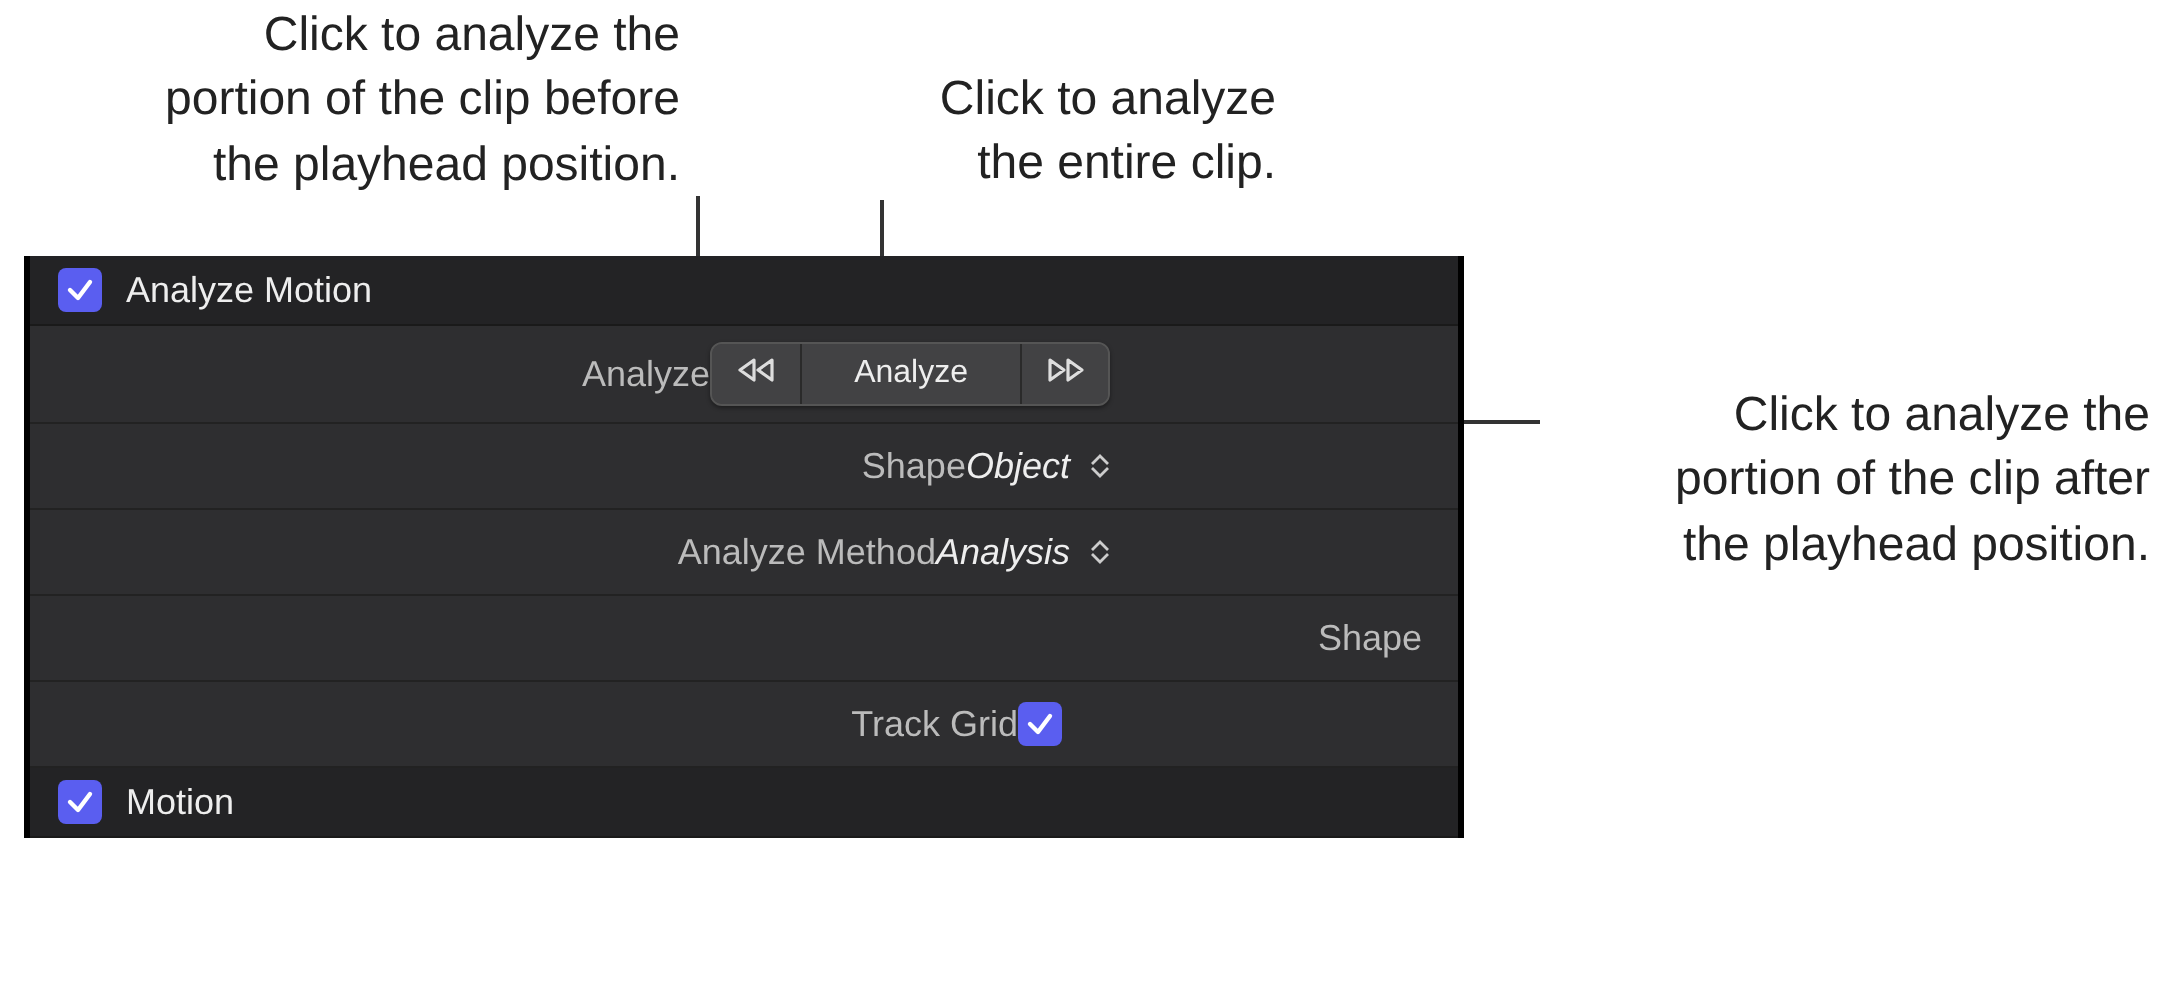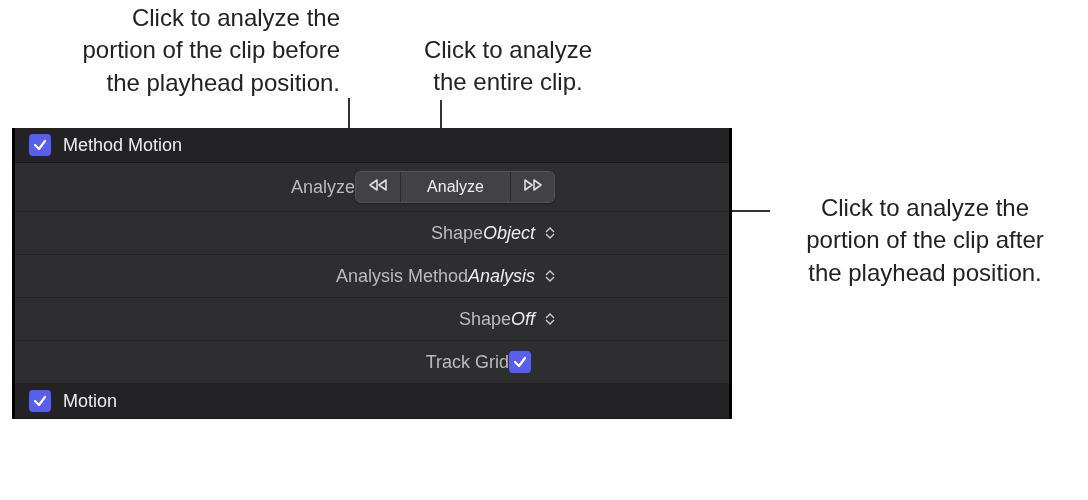--- a/index.html
+++ b/index.html
@@ -9,21 +9,21 @@
       background: #fff;
       font-family: -apple-system, "Helvetica Neue", Arial, sans-serif;
       position: relative;
       overflow: hidden;
     }
     .callout {
       position: absolute;
       font-size: 24px;
       line-height: 1.35;
       color: #222;
-      text-align: center;
+      text-align: right;
     }
     .callout.right-align { text-align: right; }
     .callout-line {
       position: absolute;
       background: #333;
     }
     .panel {
       position: absolute;
       left: 12px;
       top: 128px;
@@ -138,21 +138,21 @@
 <div class="callout-line" style="left:548px; top:210px; width:222px; height:2px;"></div>
 
 <div class="panel">
 
   <div class="section-header">
     <span class="checkbox checked">
       <svg width="14" height="14" viewBox="0 0 14 14">
           <path d="M2 7 L6 11 L12 3" stroke="#fff" stroke-width="2.2" fill="none" stroke-linecap="round" stroke-linejoin="round"></path>
         </svg>
     </span>
-    <span class="label">Method Motion</span>
+    <span class="label">Analyze Motion</span>
   </div>
 
   <div class="row">
     <span class="label">Analyze</span>
     <div class="value-col">
       <div class="segmented">
         <button class="seg-btn icon">
           <span>
             <svg width="22" height="14" viewBox="0 0 22 14">
                 <path d="M10 2 L3 7 L10 12 Z M19 2 L12 7 L19 12 Z" fill="none" stroke="#ddd" stroke-width="1.6" stroke-linejoin="round"></path>
@@ -186,53 +186,39 @@
           <svg width="10" height="6">
               <path d="M1 1 L5 5 L9 1" stroke="#ccc" stroke-width="1.4" fill="none"></path>
             </svg>
         </span>
       </div>
       <div style="width:156px;"></div>
     </div>
   </div>
 
   <div class="row">
-    <span class="label">Analysis Method</span>
+    <span class="label">Analyze Method</span>
     <div class="value-col">
       <div class="popup">
         <span>Analysis</span>
         <span class="updown-arrows">
           <svg width="10" height="6">
               <path d="M1 5 L5 1 L9 5" stroke="#ccc" stroke-width="1.4" fill="none"></path>
             </svg>
           <svg width="10" height="6">
               <path d="M1 1 L5 5 L9 1" stroke="#ccc" stroke-width="1.4" fill="none"></path>
             </svg>
         </span>
       </div>
       <div style="width:156px;"></div>
     </div>
   </div>
 
   <div class="row">
     <span class="label">Shape</span>
-    <div class="value-col">
-      <div class="popup">
-        <span>Off</span>
-        <span class="updown-arrows">
-          <svg width="10" height="6">
-              <path d="M1 5 L5 1 L9 5" stroke="#ccc" stroke-width="1.4" fill="none"></path>
-            </svg>
-          <svg width="10" height="6">
-              <path d="M1 1 L5 5 L9 1" stroke="#ccc" stroke-width="1.4" fill="none"></path>
-            </svg>
-        </span>
-      </div>
-      <div style="width:156px;"></div>
-    </div>
   </div>
 
 
   <div class="row">
     <span class="label">Track Grid</span>
     <div class="value-col">
       <span class="checkbox checked offset-checkbox">
         <svg width="14" height="14" viewBox="0 0 14 14">
             <path d="M2 7 L6 11 L12 3" stroke="#fff" stroke-width="2.2" fill="none" stroke-linecap="round" stroke-linejoin="round"></path>
           </svg>

